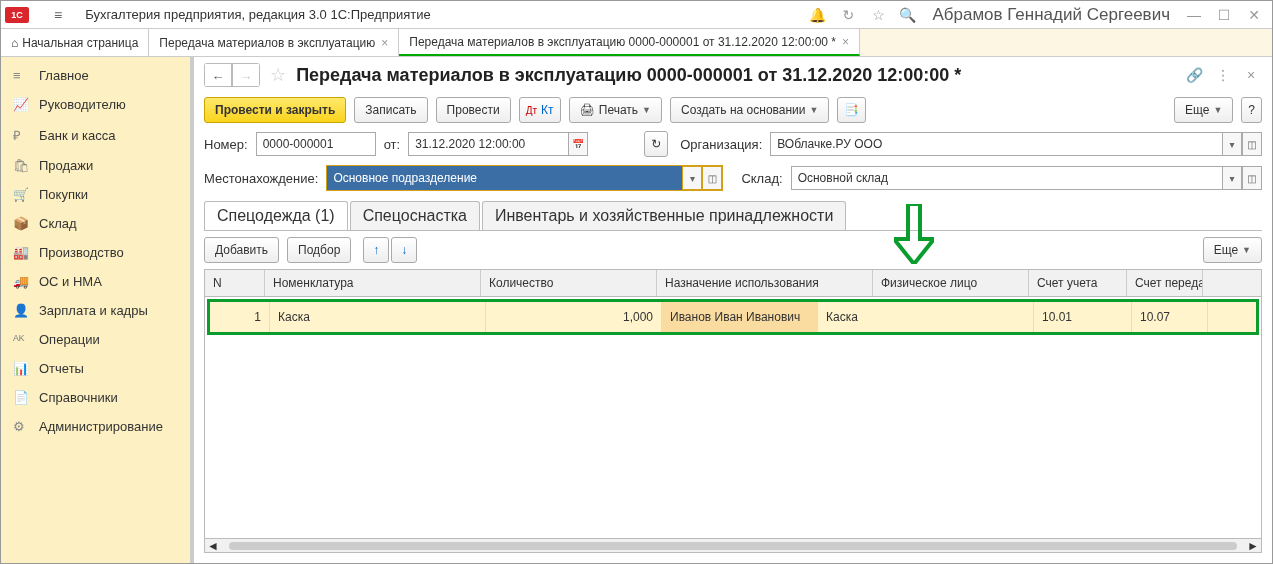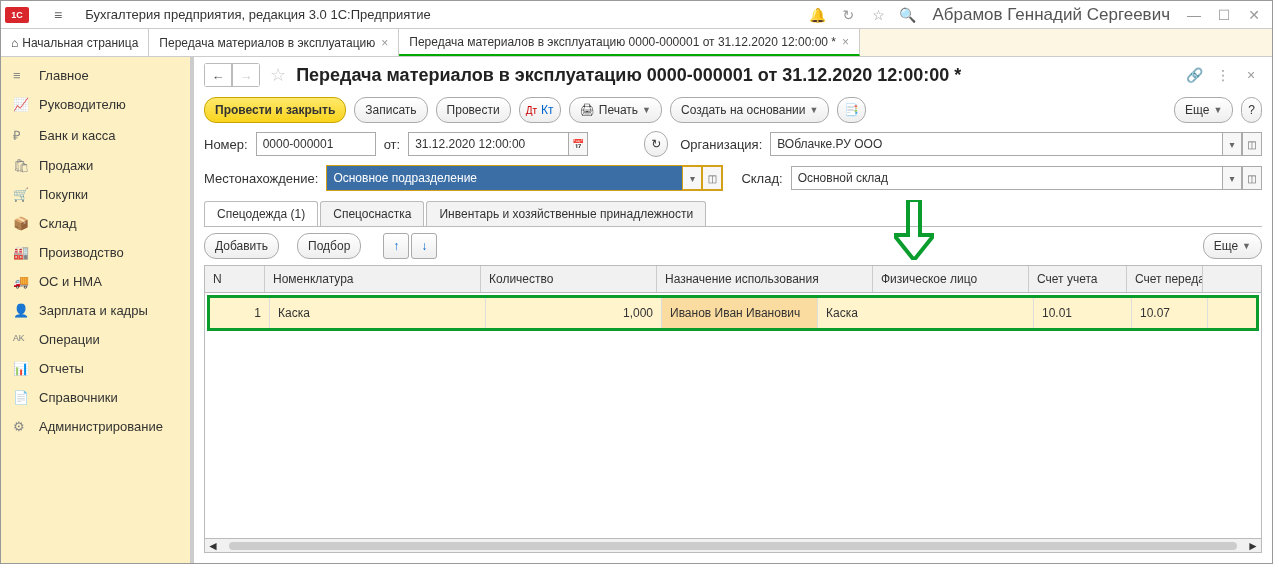--- a/index.html
+++ b/index.html
@@ -21,37 +21,37 @@
 .sidebar .item { display: flex; align-items: center; padding: 7px 12px; gap: 10px; font-size: 13px; color: #333; cursor: pointer; }
 .sidebar .item .ic { width: 16px; color: #888; font-size: 13px; }
 .content { flex: 1; display: flex; flex-direction: column; overflow: hidden; border-left: 3px solid #ccc; }
 .doc-head { display: flex; align-items: center; padding: 6px 10px; gap: 6px; }
 .nav-btn { width: 28px; height: 24px; border: 1px solid #bbb; background: #fff; display: flex; align-items: center; justify-content: center; cursor: pointer; font-size: 13px; color: #555; }
 .nav-group { display: flex; border-radius: 3px; overflow: hidden; }
 .star { color: #ccc; font-size: 18px; padding: 0 4px; }
 .doc-title { font-size: 18px; font-weight: bold; color: #222; flex: 1; }
 .head-icon { width: 22px; height: 22px; display: flex; align-items: center; justify-content: center; color: #999; cursor: pointer; font-size: 14px; }
 .toolbar { display: flex; align-items: center; padding: 4px 10px; gap: 8px; }
-.btn { height: 26px; padding: 0 10px; border: 1px solid #aaa; background: linear-gradient(#fff, #eee); border-radius: 12px; font-size: 12px; display: flex; align-items: center; gap: 4px; cursor: pointer; }
+.btn { height: 26px; padding: 0 10px; border: 1px solid #aaa; background: linear-gradient(#fff, #eee); border-radius: 3px; font-size: 12px; display: flex; align-items: center; gap: 4px; cursor: pointer; }
 .btn.primary { background: linear-gradient(#ffe96b, #f9d31c); border-color: #c9a500; font-weight: bold; }
 .btn.icon-only { padding: 0 6px; }
 .btn .caret { font-size: 9px; color: #666; }
 .toolbar-spacer { flex: 1; }
 .form-row { display: flex; align-items: center; padding: 4px 10px; gap: 8px; }
 .form-label { font-size: 13px; color: #333; }
 .input { height: 24px; border: 1px solid #aaa; padding: 0 6px; font-size: 12px; background: #fff; display: flex; align-items: center; }
 .input-group { display: flex; }
 .input-group .input { border-right: none; }
 .addon { width: 20px; height: 24px; border: 1px solid #aaa; display: flex; align-items: center; justify-content: center; font-size: 10px; color: #666; background: #f7f7f7; cursor: pointer; }
 .input.yellow { border: 1px solid #d4a017; }
 .input.selected { background: #3b6ea5; color: #fff; }
 .subtabs { display: flex; margin: 6px 10px 0; border-bottom: 1px solid #bbb; }
-.subtab { padding: 5px 12px; border: 1px solid #bbb; border-bottom: none; background: #f3f3f3; font-size: 12px; margin-right: 2px; border-radius: 3px 3px 0 0; cursor: pointer; }
+.subtab { padding: 5px 12px; border: 1px solid #bbb; border-bottom: none; background: #f3f3f3; font-size: 16px; margin-right: 2px; border-radius: 3px 3px 0 0; cursor: pointer; }
 .subtab.active { background: #fff; }
-.subtoolbar { display: flex; align-items: center; padding: 6px 10px; gap: 18px; }
+.subtoolbar { display: flex; align-items: center; padding: 6px 10px; gap: 8px; }
 .arrow-btn { width: 26px; height: 26px; border: 1px solid #aaa; background: linear-gradient(#fff,#eee); border-radius: 3px; display: flex; align-items: center; justify-content: center; cursor: pointer; }
 .table-wrap { margin: 0 10px 10px; border: 1px solid #bbb; flex: 1; display: flex; flex-direction: column; min-height: 0; }
 .thead { display: flex; background: #f1f1f1; border-bottom: 1px solid #bbb; }
 .th { padding: 6px 8px; border-right: 1px solid #ccc; font-size: 12px; white-space: nowrap; overflow: hidden; }
 .row-highlight { border: 3px solid #0a9d2e; margin: 2px; }
 .trow { display: flex; background: #fff4cc; }
 .td { padding: 8px 8px; border-right: 1px solid #ddd; font-size: 12px; white-space: nowrap; overflow: hidden; }
 .td.hl { background: #fbdca0; }
 .tbody { flex: 1; background: #fff; position: relative; }
 .big-arrow { position: absolute; left: 700px; top: -65px; width: 40px; height: 60px; }

